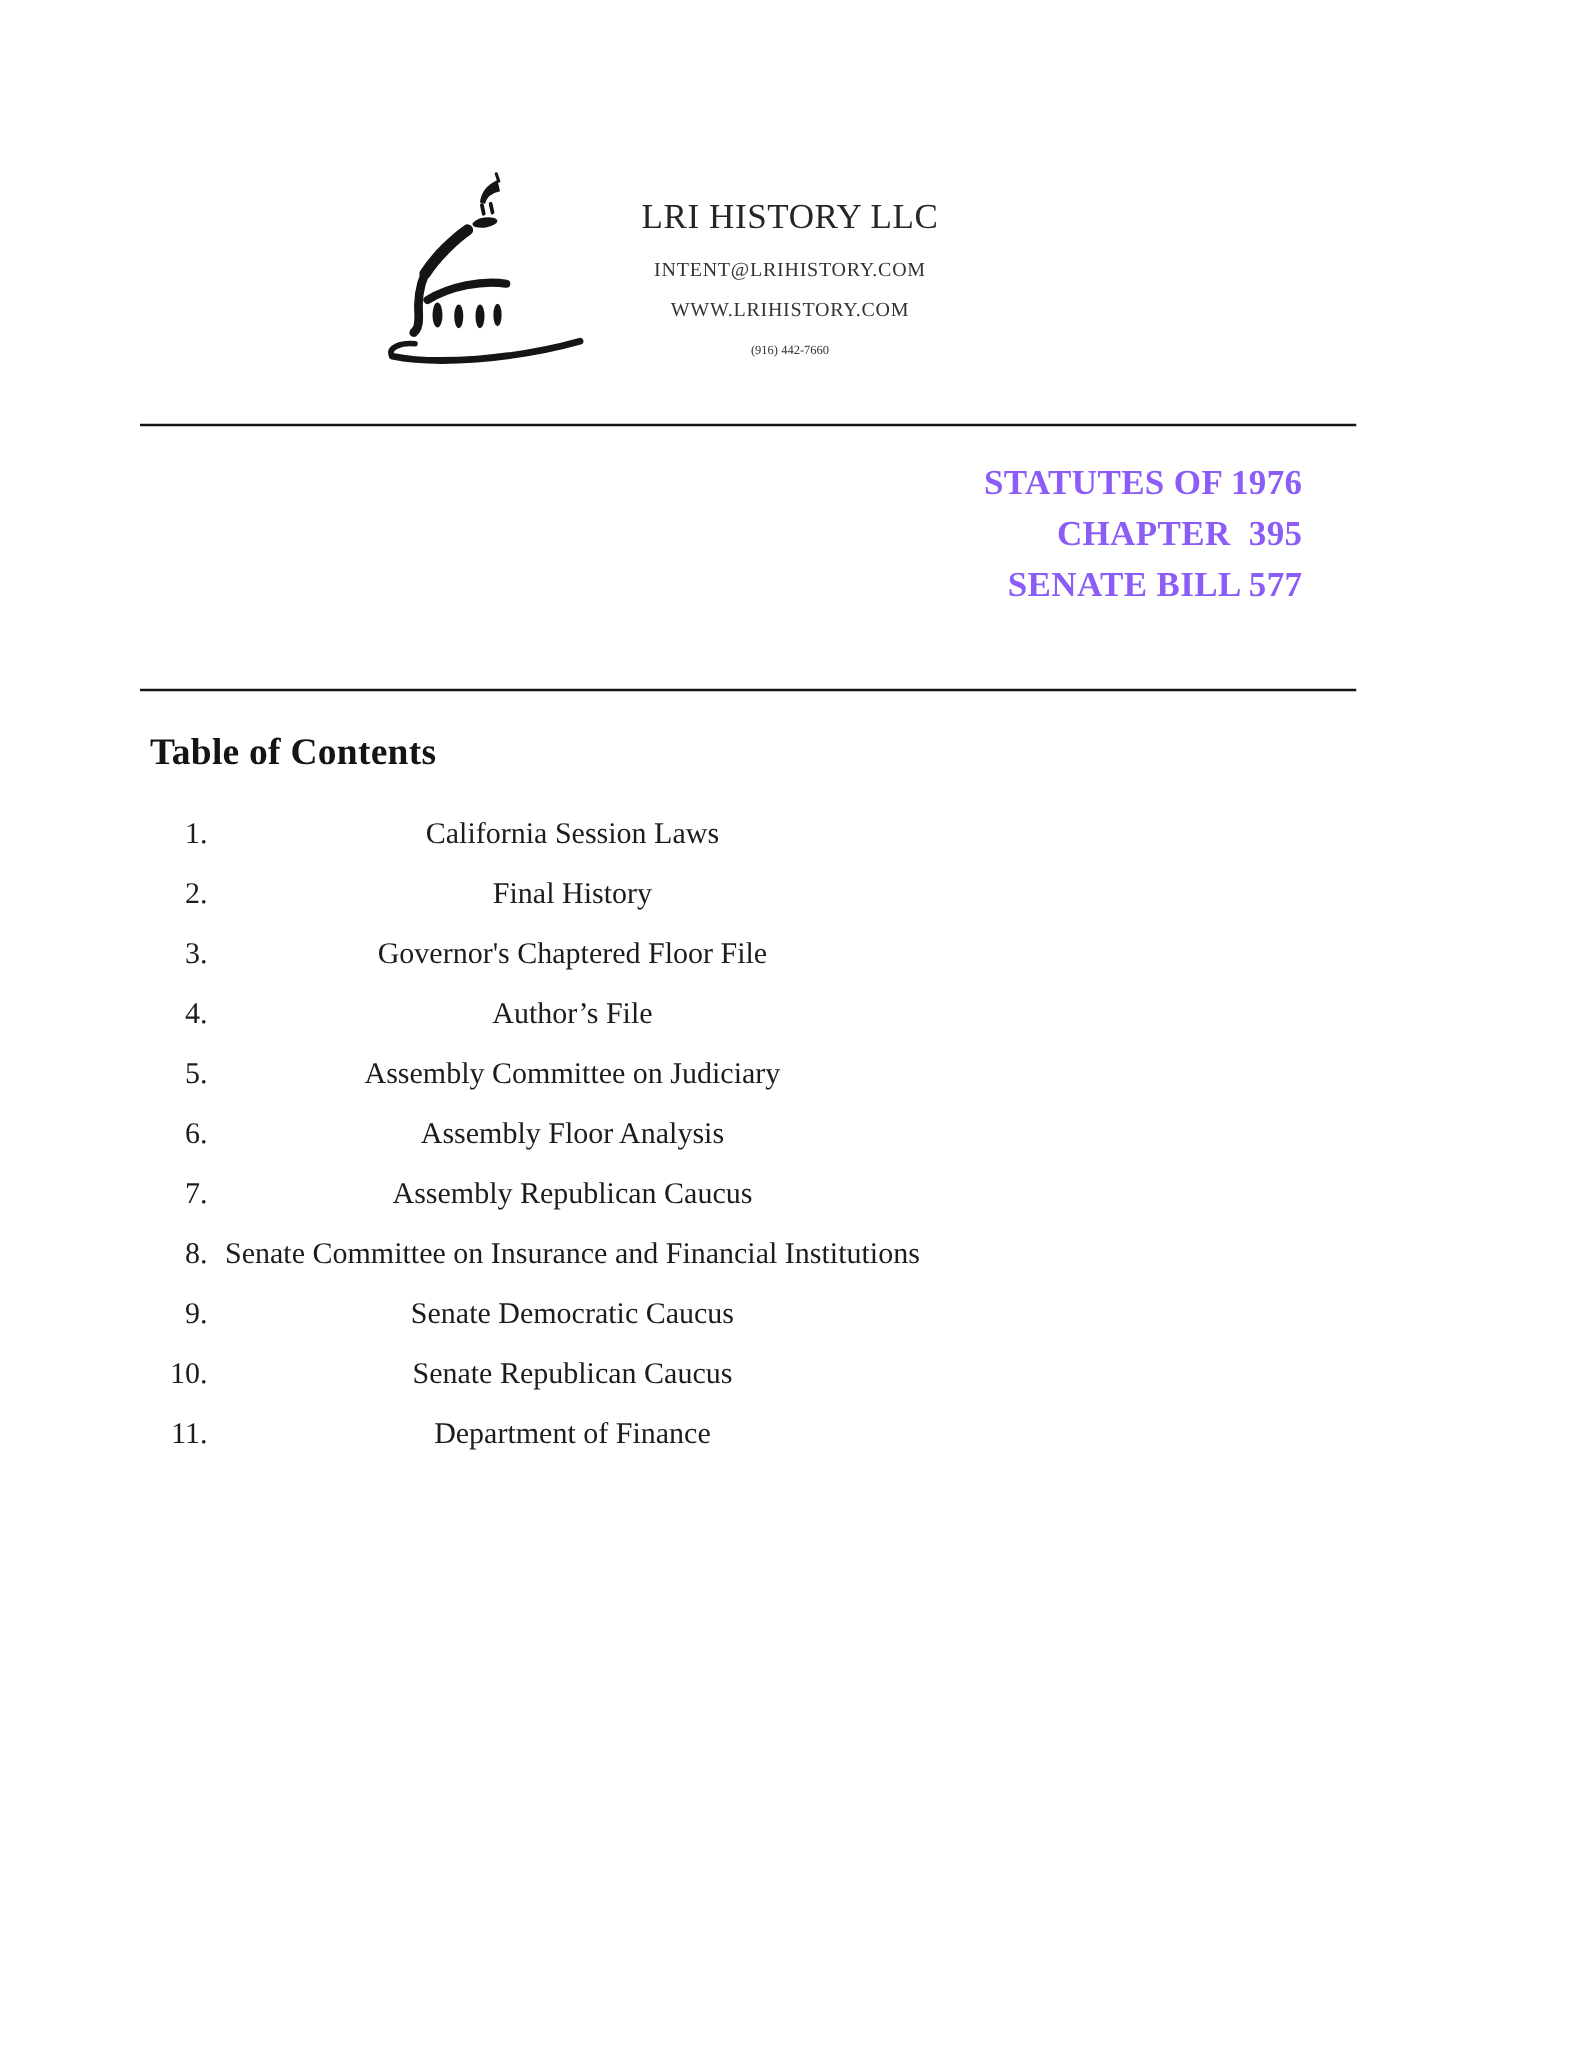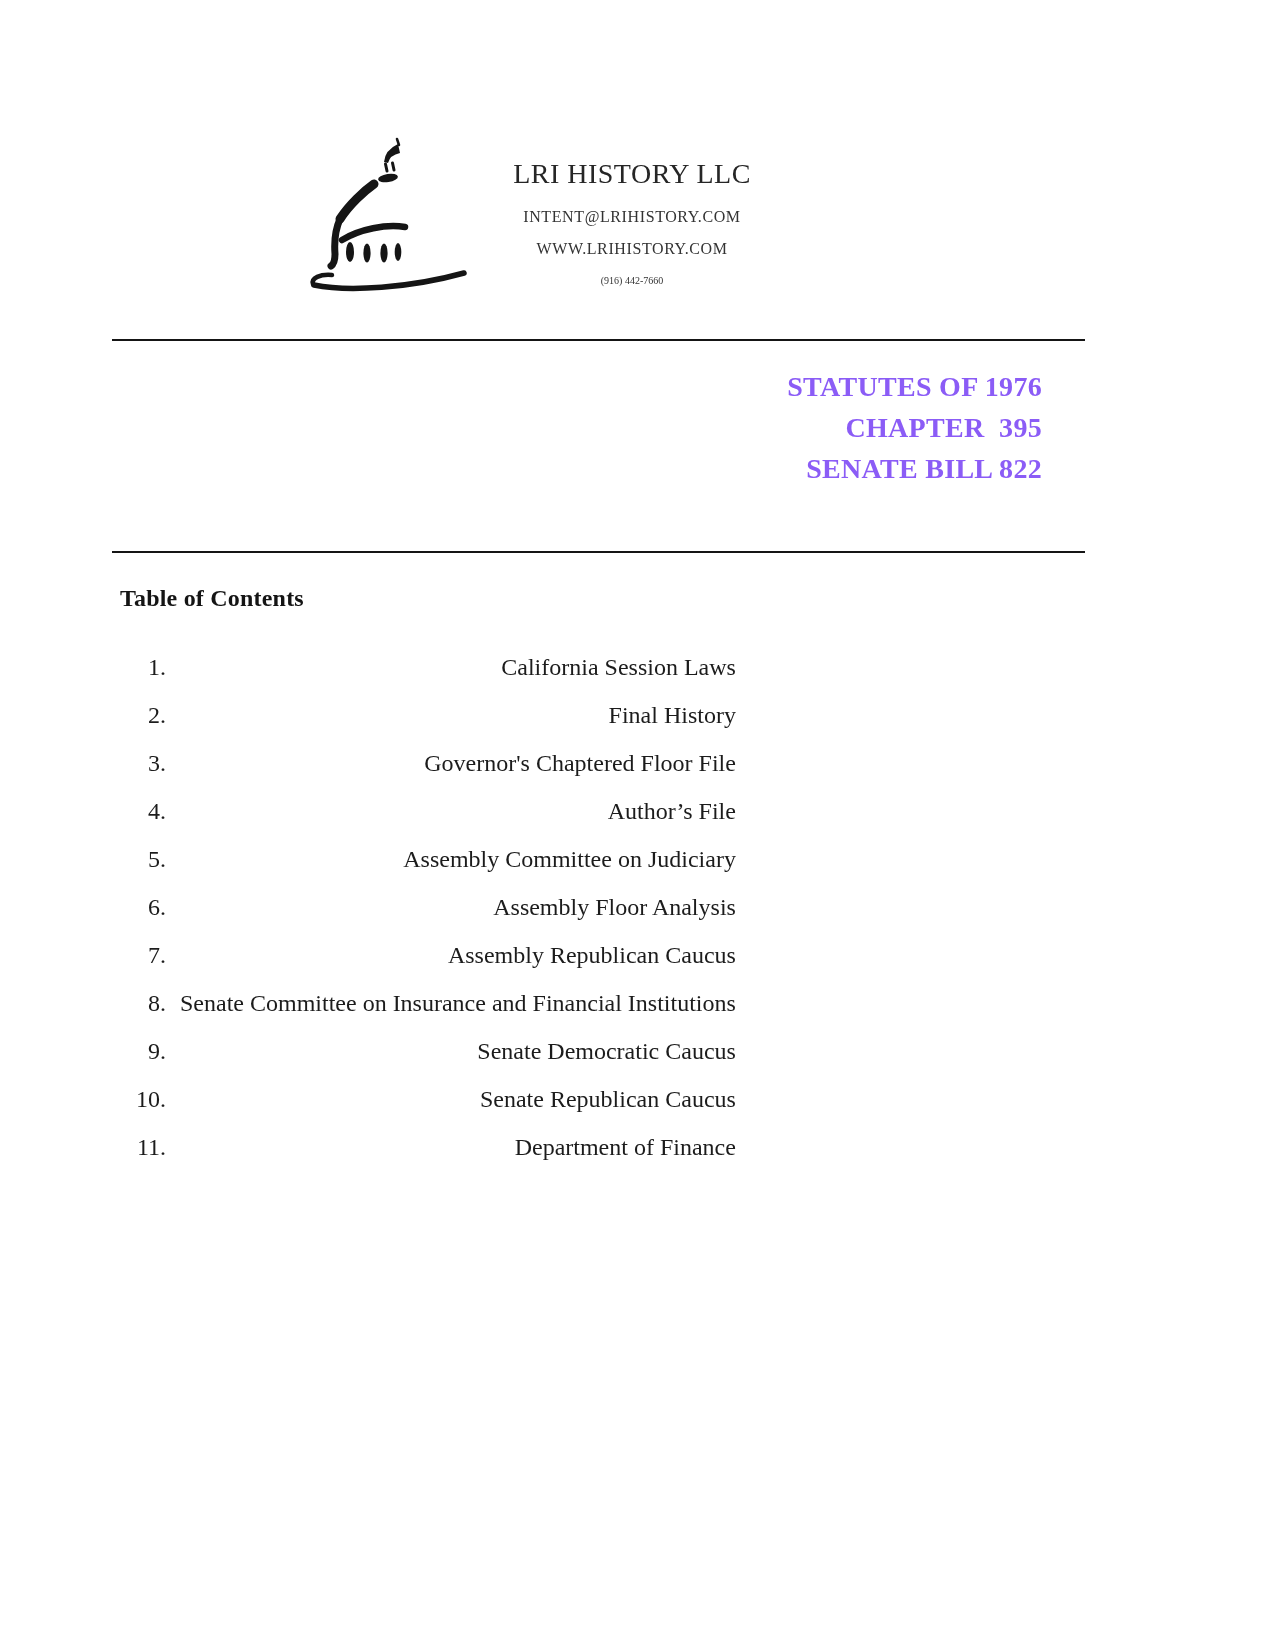--- a/index.html
+++ b/index.html
@@ -83,21 +83,21 @@
     color: #8b5cf6;
     letter-spacing: 0.3px;
   }
   .reference .ref-line { white-space: pre; }
 
   
   .toc-title {
     position: absolute;
     left: 120px;
     top: 585px;
-    font-size: 24px;
+    font-size: 30px;
     font-weight: bold;
     color: #141414;
     letter-spacing: 0.2px;
   }
 
   .toc-list {
     position: absolute;
     left: 116px;
     top: 655px;
     list-style: none;
@@ -105,21 +105,21 @@
     color: #1c1c1c;
   }
   .toc-list li {
     display: grid;
     grid-template-columns: 50px 1fr;
     column-gap: 14px;
     line-height: 25px;
     margin-bottom: 23px;
   }
   .toc-number { text-align: right; }
-  .toc-label  { text-align: right; white-space: nowrap; }
+  .toc-label  { text-align: center; white-space: nowrap; }
 </style>
 </head>
 <body>
 
 <div class="page">
 
   <svg class="logo" viewBox="0 0 170 162" fill="none" stroke="#151515" stroke-linecap="round" stroke-linejoin="round">
 
     <path d="M99,6 L101,12" stroke-width="2.5"></path>
     <path d="M86,29 Q87,17 100,11 L102,20 Q92,22 90,30 Z" fill="#151515" stroke="none"></path>
@@ -149,21 +149,21 @@
     <div class="contact-email">INTENT@LRIHISTORY.COM</div>
     <div class="contact-website">WWW.LRIHISTORY.COM</div>
     <div class="contact-phone">(916) 442-7660</div>
   </div>
 
   <div class="rule rule-top"></div>
 
   <div class="reference">
     <div class="ref-line">STATUTES OF 1976</div>
     <div class="ref-line">CHAPTER  395</div>
-    <div class="ref-line">SENATE BILL 822</div>
+    <div class="ref-line">SENATE BILL 577</div>
   </div>
 
   <div class="rule rule-bottom"></div>
 
   <h1 class="toc-title">Table of Contents</h1>
 
   <ol class="toc-list">
     <li>
       <span class="toc-number">1.</span>
       <span class="toc-label">California Session Laws</span>

